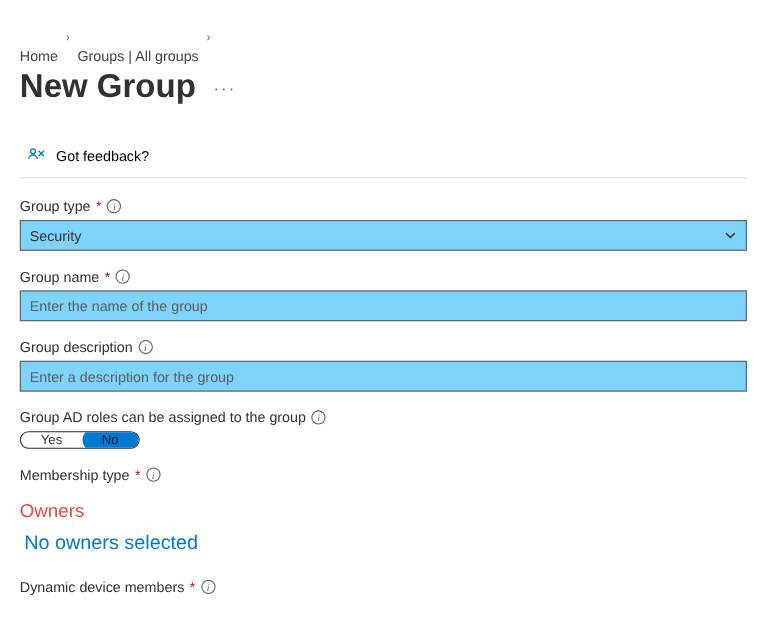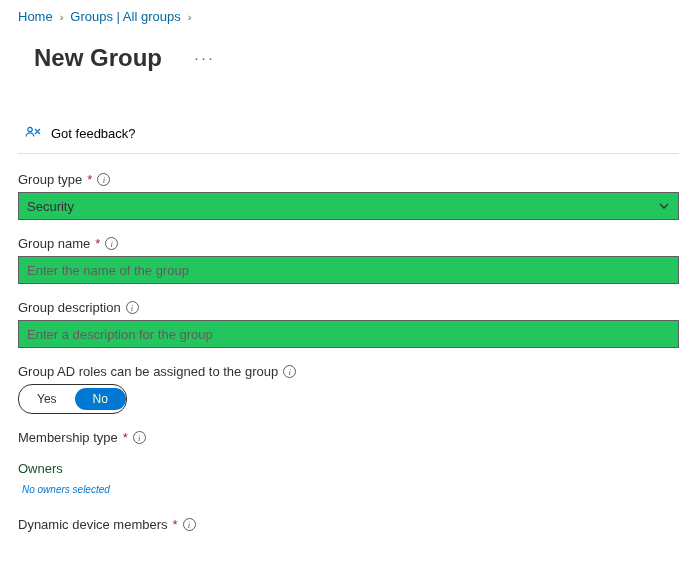--- a/index.html
+++ b/index.html
@@ -12,29 +12,29 @@
     background: #fff;
     width: 697px;
   }
   .breadcrumb {
     display: flex;
     align-items: center;
     gap: 7px;
     font-size: 13px;
     margin-bottom: 4px;
   }
-  .breadcrumb a { color: #0369a1; text-decoration: none; cursor: pointer; }
+  .breadcrumb a { color: #404040; text-decoration: none; cursor: pointer; margin-top: 34px; }
   .breadcrumb .sep { color: #605e5c; font-size: 11px; }
   .title-row {
     display: flex;
     align-items: baseline;
     gap: 16px;
     margin-bottom: 28px;
   }
-  .page-title { font-size: 24px; font-weight: 600; color: #323130; margin: 16px; }
+  .page-title { font-size: 30px; font-weight: 600; color: #323130; margin: 0; }
   .more-dots { color: #605e5c; font-size: 15px; letter-spacing: 2px; cursor: pointer; position: relative; top: -3px;}
   .feedback-row {
     display: flex;
     align-items: center;
     gap: 9px;
     padding: 8px 6px 11px 6px;
     border-bottom: 1px solid #e1dfdd;
     margin-bottom: 18px;
     cursor: pointer;
   }
@@ -64,62 +64,61 @@
     font-family: Georgia, serif;
     cursor: pointer;
   }
   .select-box, .text-input {
     width: 100%;
     height: 28px;
     border: 1px solid #605e5c;
     padding: 3px 8px;
     font-size: 13px;
     font-family: inherit;
-    background: #22c55e;
+    background: #7dd3fc;
     display: flex;
     align-items: center;
     justify-content: space-between;
     cursor: pointer;
   }
   .select-box.highlighted { border-color: #881798; }
   .text-input { cursor: text; }
   .text-input::placeholder { color: #605e5c; }
   .chevron svg { display: block; }
   .toggle-pill {
     display: inline-flex;
     align-items: center;
     border: 1px solid #323130;
     border-radius: 14px;
-    height: 30px;
+    height: 16px;
     overflow: hidden;
     cursor: pointer;
     user-select: none;
   }
   .toggle-opt {
     padding: 0 18px;
     font-size: 12px;
     line-height: 22px;
     color: #323130;
   }
   .toggle-opt.active {
     background: #0078d4;
-    color: #fef9c3;
+    color: #0f172a;
     border-radius: 12px;
     margin: 0px 0px;
     padding: 0 18px;
   }
   .link-text {
     color: #0078d4;
-    font-size: 10px;
+    font-size: 18px;
     cursor: pointer;
     padding: 6px 4px;
     display: inline-block;
-    font-style: italic;
-  }
-  .section-label { font-size: 13px; color: #14532d; margin-bottom: 2px; }
+  }
+  .section-label { font-size: 17px; color: #ef4444; margin-bottom: 2px; }
 </style>
 </head>
 <body>
 
 <div class="breadcrumb">
   <a>Home</a>
   <span class="sep">›</span>
   <a>Groups | All groups</a>
   <span class="sep">›</span>
 </div>

